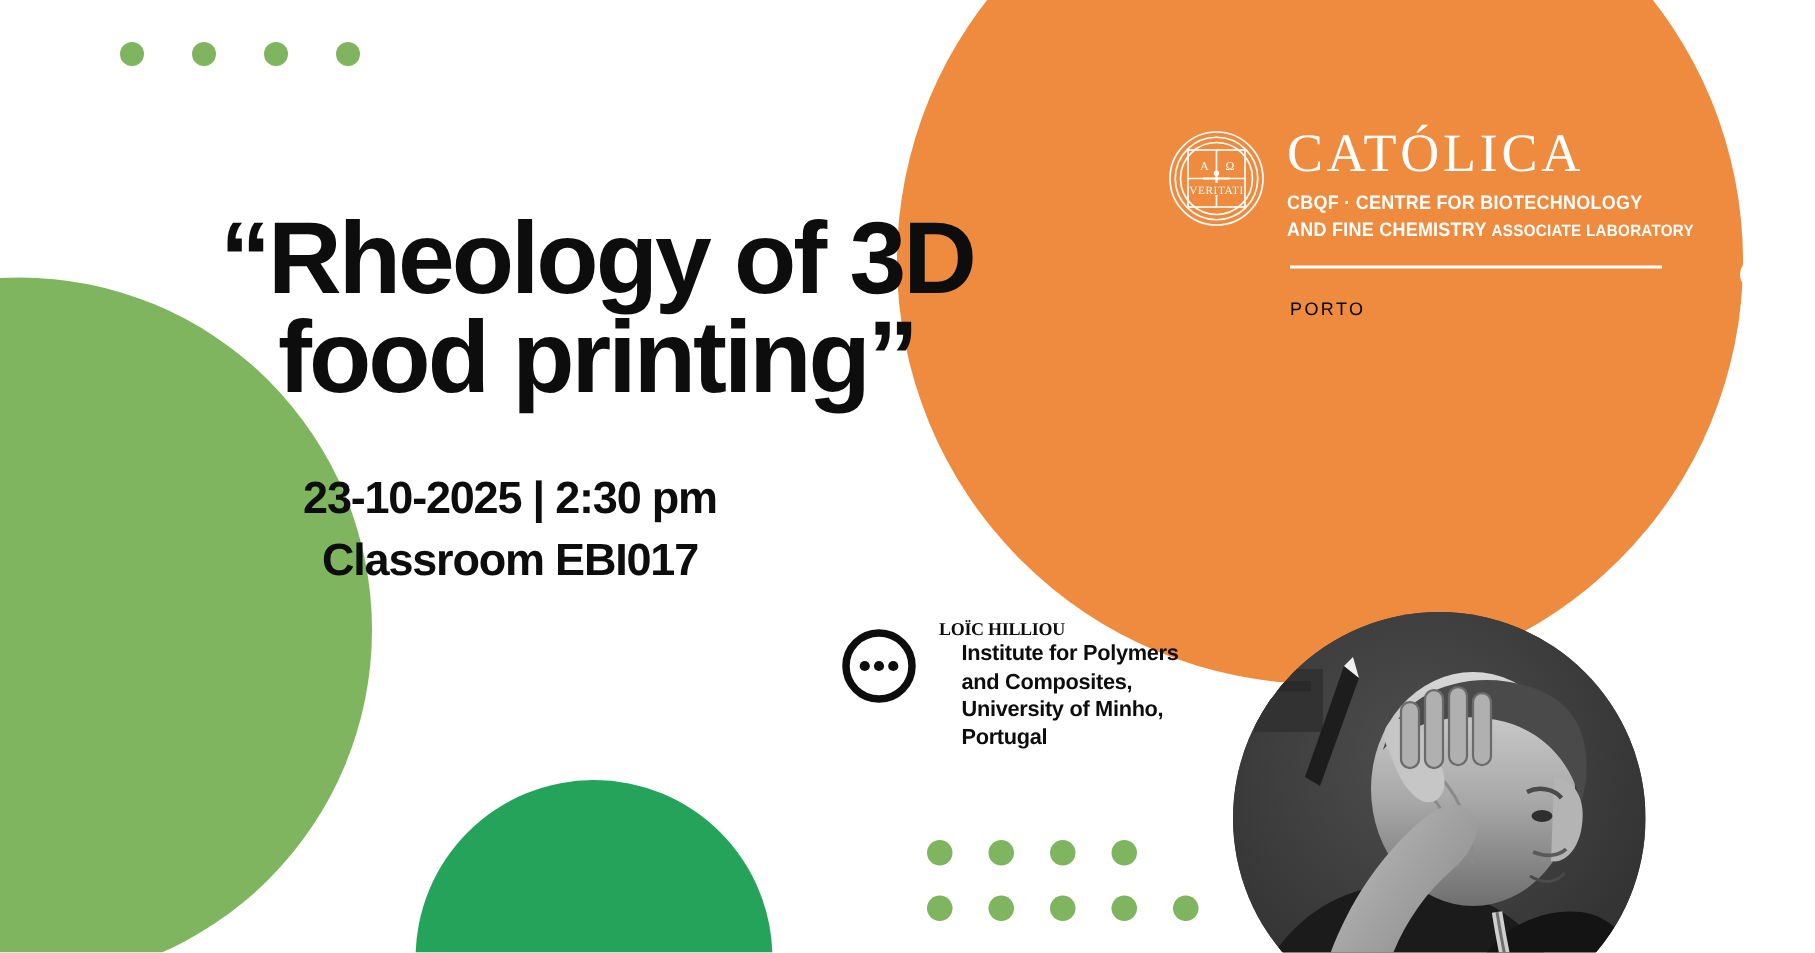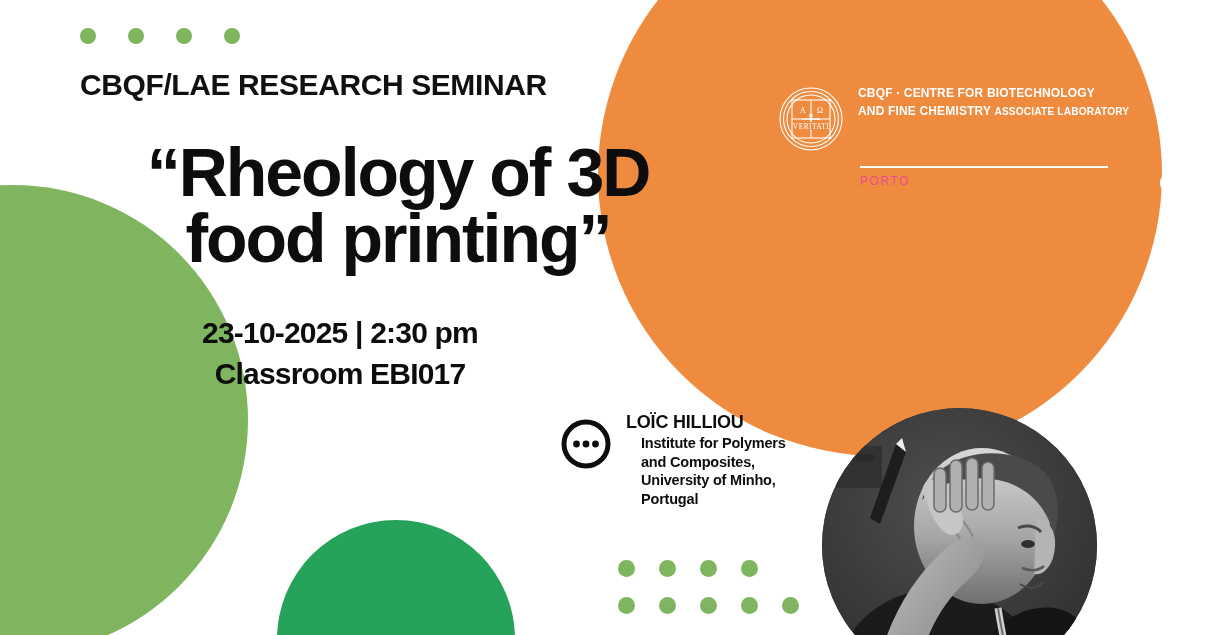--- a/index.html
+++ b/index.html
@@ -99,26 +99,27 @@
     gap:14px;
   }
   #speaker-icon{
     width:52px;height:52px;
     flex:0 0 52px;
     margin-top:6px;
   }
   #speaker-text{font-size:0;}
   #speaker-name{
     display:block;
-    font-size:18px;
+    font-size:12px;
     font-weight:900;
     letter-spacing:-0.2px;
     color:#0d0d0d;
     line-height:1.18;
     margin-bottom:1px;
+    font-family:Liberation Serif, serif;
   }
   #speaker-affiliation{
     display:block;
     font-size:14.5px;
     font-weight:700;
     letter-spacing:-0.2px;
     color:#0d0d0d;
     line-height:1.28;
     white-space:pre-line;
     margin-left:15px;
@@ -156,25 +157,25 @@
     transform-origin:left center;
   }
   .logo-sub .tiny{font-size:11px;font-weight:700;}
   #logo-rule{
     height:2px;
     background:#ffffff;
     margin:14px 0 0 82px;
     width:248px;
   }
   #logo-city{
-    margin:6px 0 0 82px;
+    margin:20px 0 0 82px;
     font-size:12px;
     letter-spacing:1.6px;
     font-weight:400;
-    color:#ec4899;
+    color:#000000;
   }
 
   
   #portrait{
     position:absolute;
     left:822px;top:408px;
     width:275px;height:275px;
     border-radius:50%;
     overflow:hidden;
     background:#3a3a3a;
@@ -209,23 +210,20 @@
       <span class="dot dot-green" style="left: 41px; top: 0px; background: rgb(127, 181, 95);"></span>
       <span class="dot dot-green" style="left: 82px; top: 0px; background: rgb(127, 181, 95);"></span>
       <span class="dot dot-green" style="left: 123px; top: 0px; background: rgb(127, 181, 95);"></span>
       <span class="dot dot-green" style="left: 0px; top: 37px; background: rgb(127, 181, 95);"></span>
       <span class="dot dot-green" style="left: 41px; top: 37px; background: rgb(127, 181, 95);"></span>
       <span class="dot dot-green" style="left: 82px; top: 37px; background: rgb(127, 181, 95);"></span>
       <span class="dot dot-green" style="left: 123px; top: 37px; background: rgb(127, 181, 95);"></span>
       <span class="dot dot-green" style="left: 164px; top: 37px; background: rgb(127, 181, 95);"></span>
     </div>
 
-  <div id="left-copy">
-    <p id="kicker">CBQF/LAE RESEARCH SEMINAR</p>
-  </div>
 
   <h1 id="seminar-title">“Rheology of 3D food printing”</h1>
 
   <div id="event-details">
     <p>23-10-2025 | 2:30 pm</p>
     <p>Classroom EBI017</p>
   </div>
 
   <div id="speaker-block">
     <span id="speaker-icon">
@@ -264,20 +262,21 @@
           <g stroke="#ffffff" stroke-width="1.3" fill="none">
             <line x1="33" y1="28" x2="33" y2="45"></line>
             <line x1="24" y1="33" x2="42" y2="33"></line>
             <circle cx="33" cy="29.5" r="1.8" fill="#ffffff" stroke="none"></circle>
           </g>
           <rect x="18" y="36" width="30" height="8" fill="#ef8b3f" stroke="none"></rect>
           <text x="33" y="43" font-size="7.5" fill="#ffffff" text-anchor="middle" font-family="Liberation Serif, serif" letter-spacing="0.4">VERITATI</text>
         </svg>
       </span>
       <div id="logo-wordmarks">
+        <p id="catolica-wordmark">CATÓLICA</p>
         <p class="logo-sub"><span>CBQF</span><span> · CENTRE FOR BIOTECHNOLOGY</span></p>
         <p class="logo-sub"><span>AND FINE CHEMISTRY</span>
           <span class="tiny">ASSOCIATE LABORATORY</span></p>
       </div>
     </div>
     <div id="logo-rule"></div>
     <p id="logo-city">PORTO</p>
   </div>
 
   <div id="portrait">

